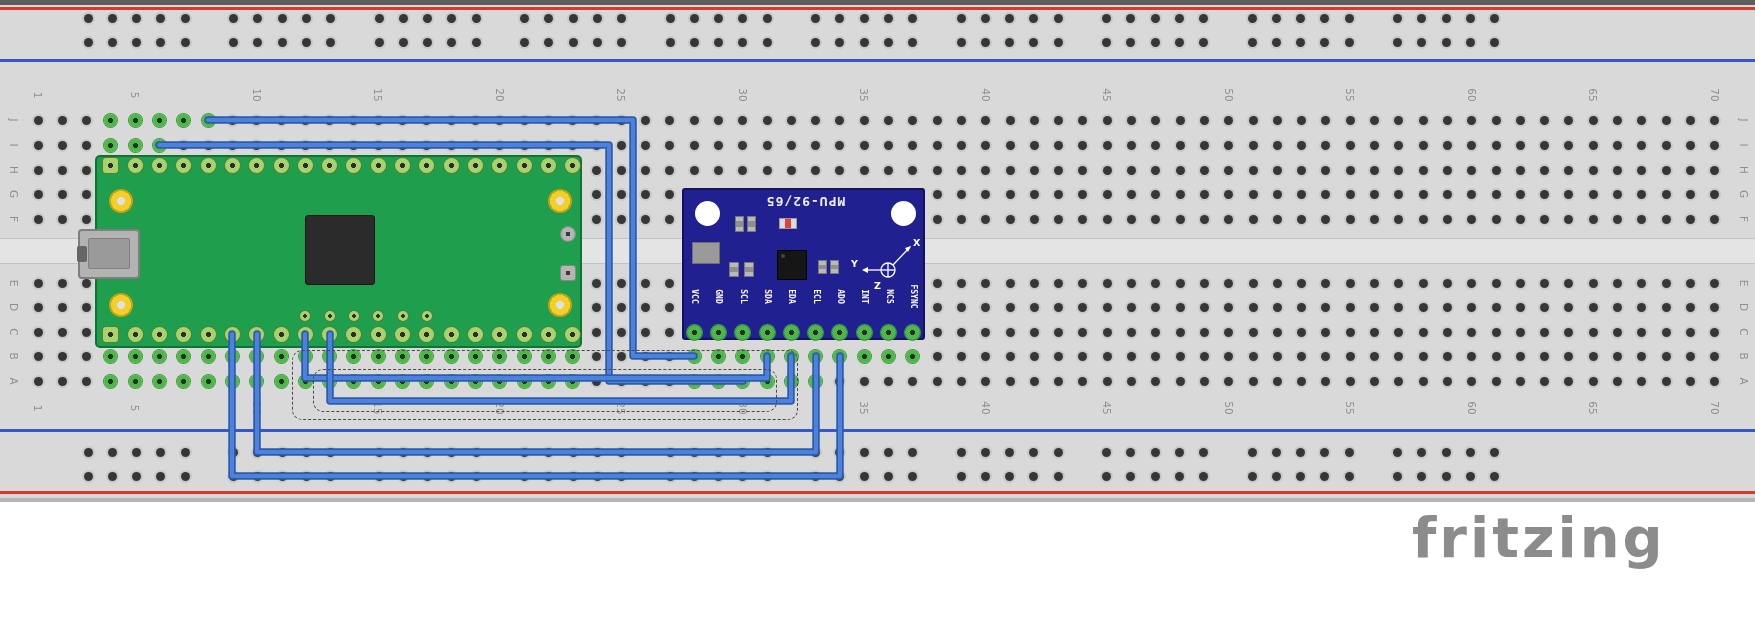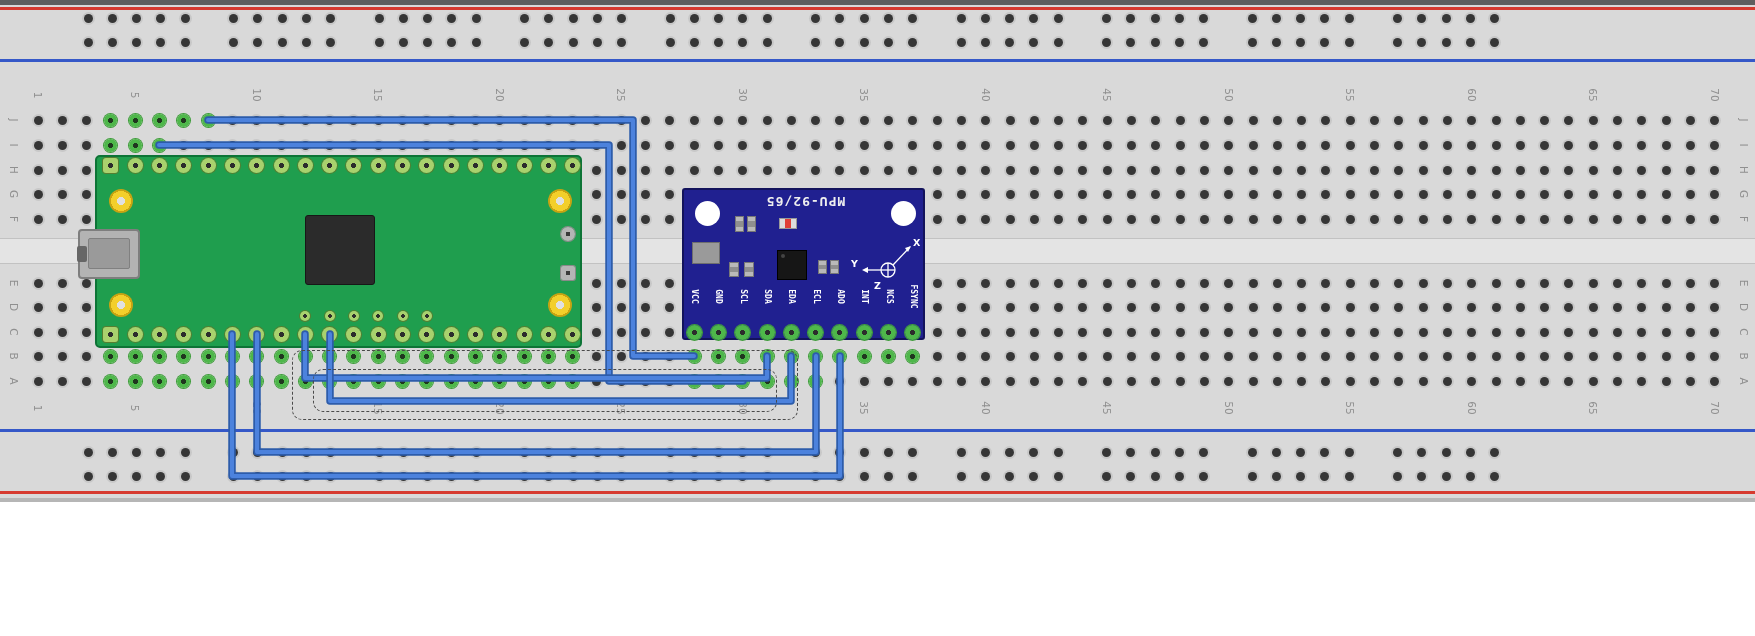--- a/index.html
+++ b/index.html
@@ -1124,13 +1124,14 @@
       <span class="mpad" style="left: 856.7px; top: 324.5px;"></span>
       <span class="pinlabel" style="left: 848.2px; top: 292px;">INT</span>
       <span class="mpad" style="left: 881px; top: 324.5px;"></span>
       <span class="pinlabel" style="left: 872.5px; top: 292px;">NCS</span>
       <span class="mpad" style="left: 905.3px; top: 324.5px;"></span>
       <span class="pinlabel" style="left: 896.8px; top: 292px;">FSYNC</span>
       <span class="selrect" style="left: 292px; top: 350px; width: 506px; height: 70px;"></span>
       <span class="selrect" style="left: 313px; top: 369px; width: 464px; height: 43px;"></span>
     </div>
 
+  <div class="logo">fritzing</div>
 </div>
 
 </body></html>

